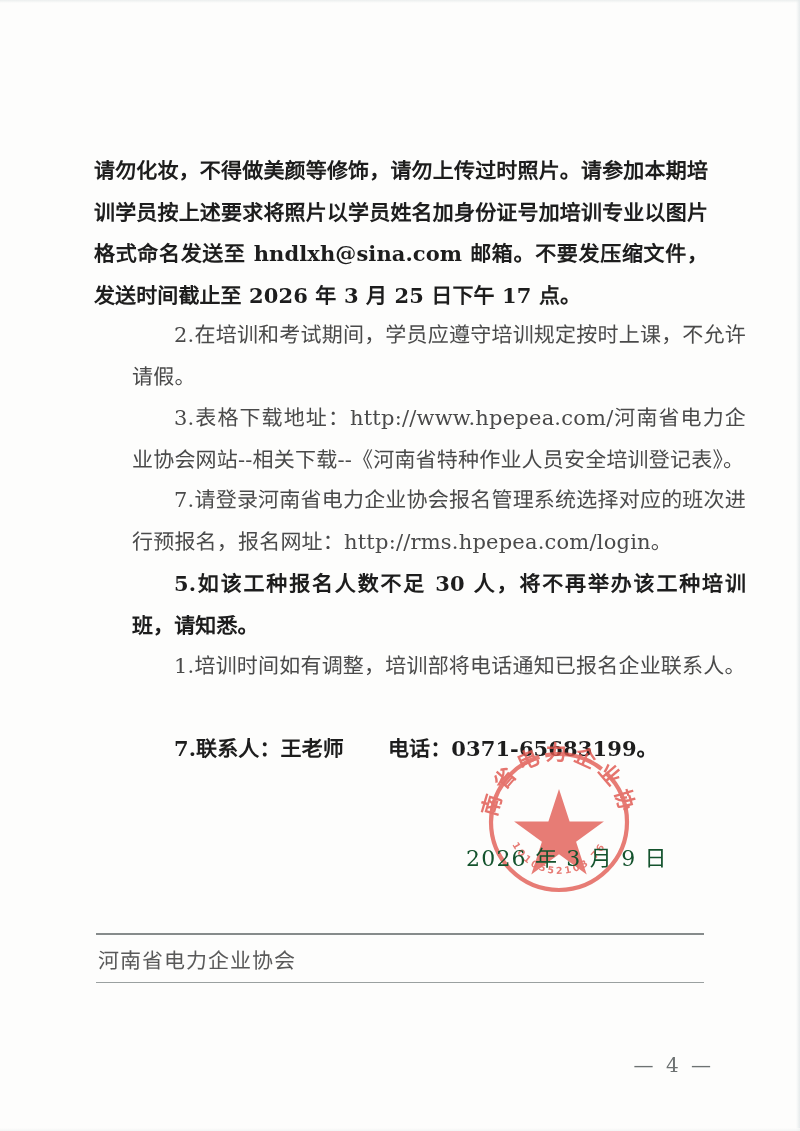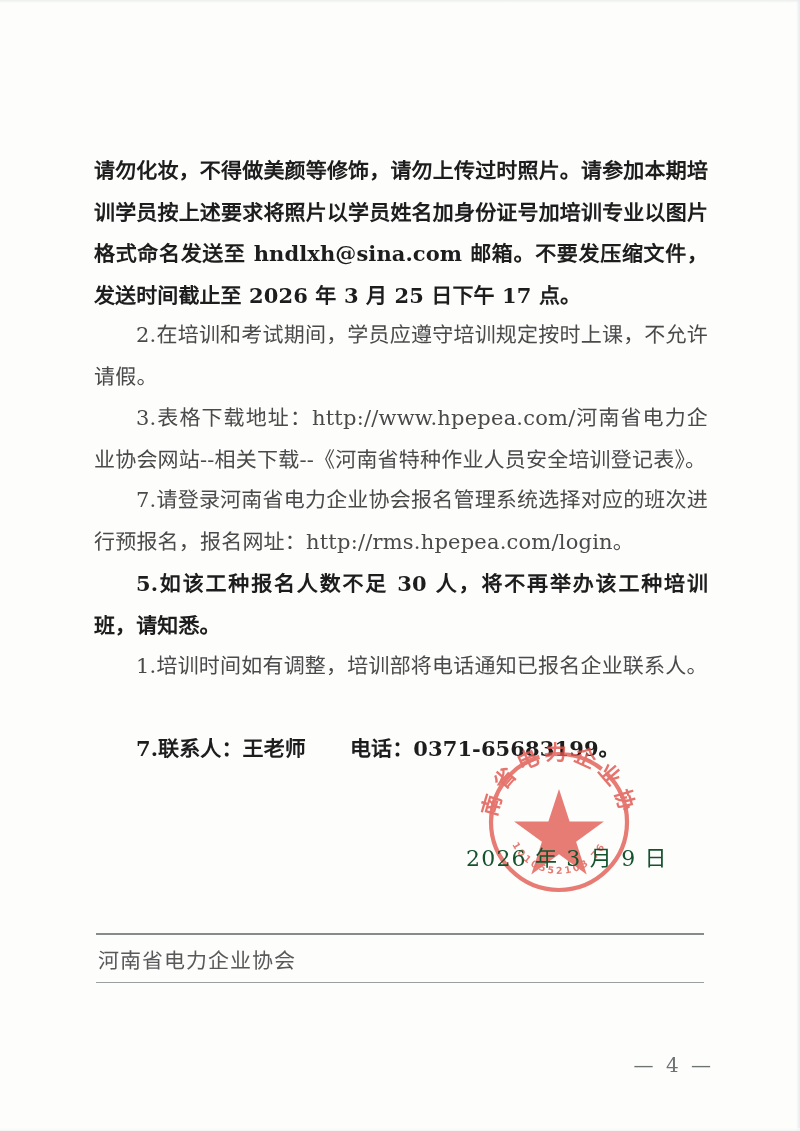--- a/index.html
+++ b/index.html
@@ -63,20 +63,21 @@
     font-weight: 700;
     color: #1d1d1d;
     letter-spacing: .1px;
   }
   .para.light {
     font-weight: 400;
     color: #4a4a4a;
   }
   .para.indent {
     text-indent: 2em;
+    margin-left: 38px;
   }
 
   .p1 { position: absolute; left: 0;  top: 0;   width: 614px; }
   .p2 { position: absolute; left: 0;  top: 165px; width: 614px; }
   .p3 { position: absolute; left: 0;  top: 248px; width: 614px; }
   .p4 { position: absolute; left: 0;  top: 330px; width: 614px; }
   .p5 { position: absolute; left: 0;  top: 413px; width: 614px; }
   .p6 { position: absolute; left: 0;  top: 496px; width: 614px; }
   .p7 { position: absolute; left: 0;  top: 578px; width: 614px; }
 

